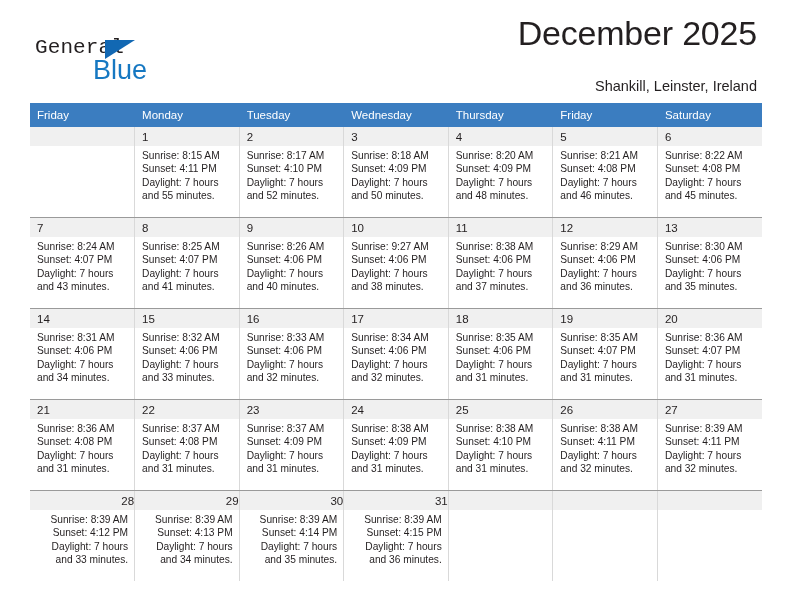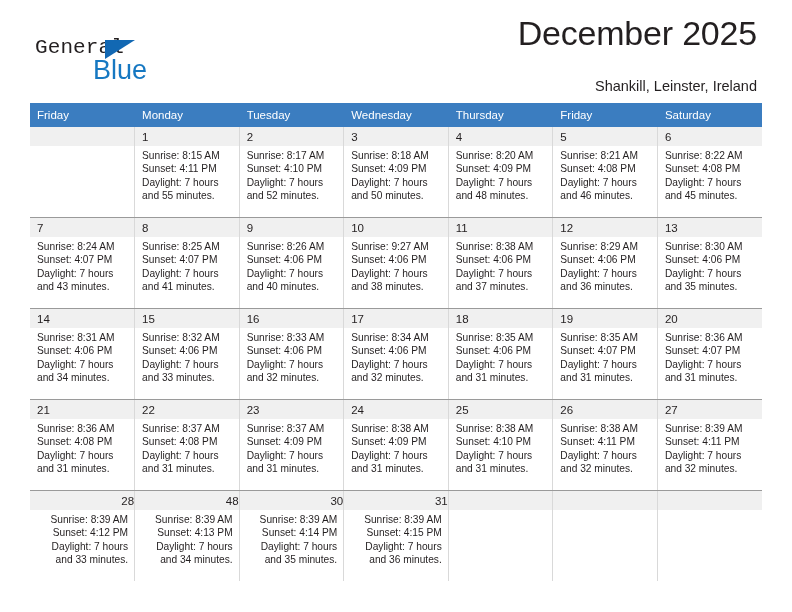--- a/index.html
+++ b/index.html
@@ -431,21 +431,21 @@
           <td>
             <span class="daynum">28</span>
             <div class="info">
               <div>Sunrise: 8:39 AM</div>
               <div>Sunset: 4:12 PM</div>
               <div>Daylight: 7 hours</div>
               <div>and 33 minutes.</div>
             </div>
           </td>
           <td>
-            <span class="daynum">48</span>
+            <span class="daynum">29</span>
             <div class="info">
               <div>Sunrise: 8:39 AM</div>
               <div>Sunset: 4:13 PM</div>
               <div>Daylight: 7 hours</div>
               <div>and 34 minutes.</div>
             </div>
           </td>
           <td>
             <span class="daynum">30</span>
             <div class="info">

